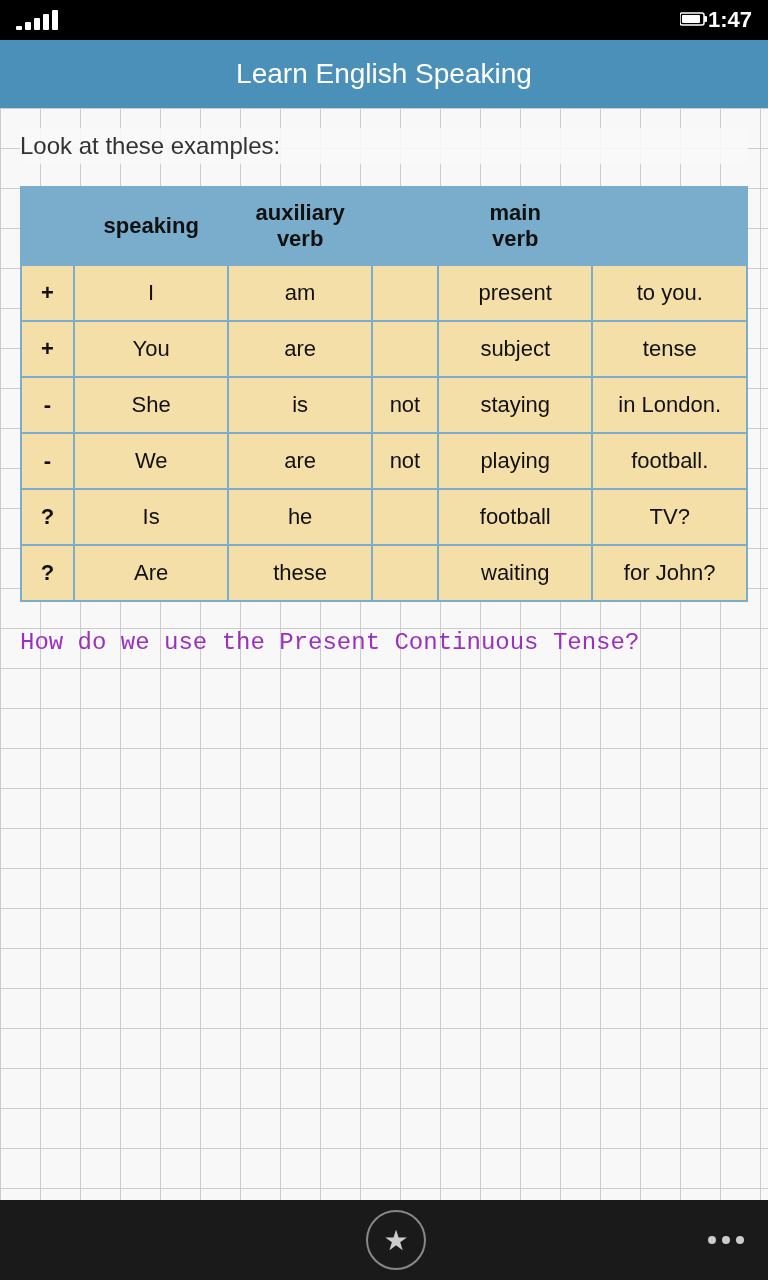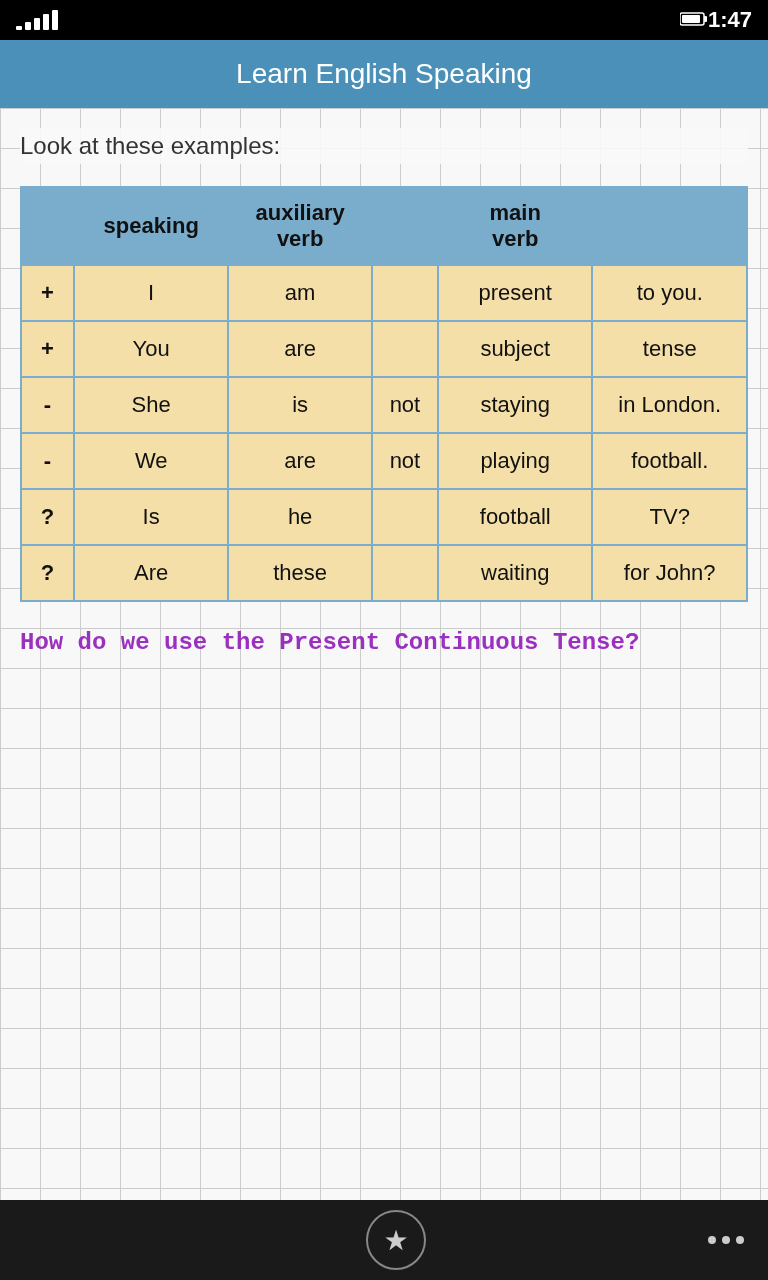--- a/index.html
+++ b/index.html
@@ -122,21 +122,21 @@
     .grammar-table .end-col {
       width: 140px;
       text-align: center;
     }
 
     
     .section-question {
       color: #9b30c0;
       font-size: 24px;
       font-family: 'Courier New', monospace;
-      font-weight: bold;
+      font-weight: normal;
       line-height: 1.4;
       margin-bottom: 16px;
     }
 
     .section-body {
       font-size: 22px;
       color: #222;
       line-height: 1.5;
       margin-bottom: 16px;
     }

